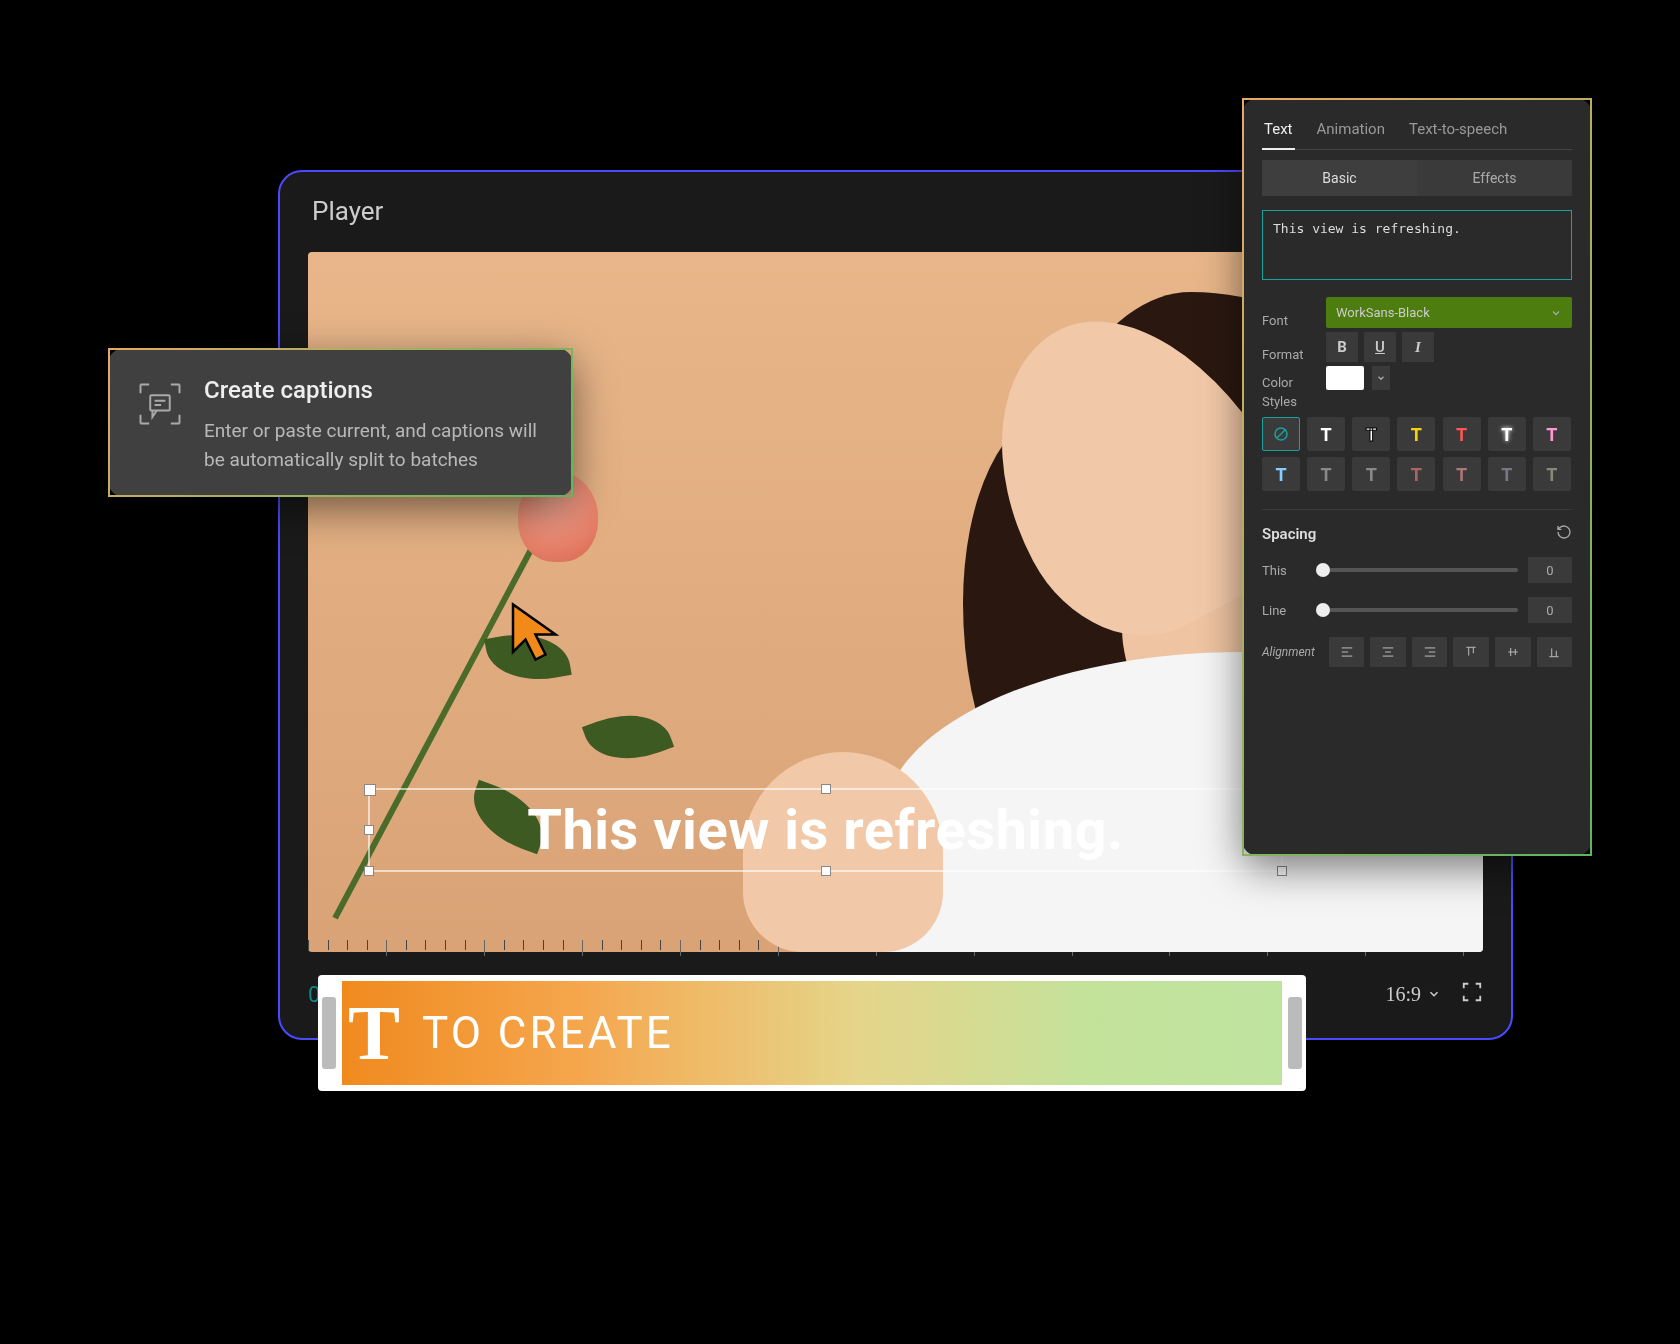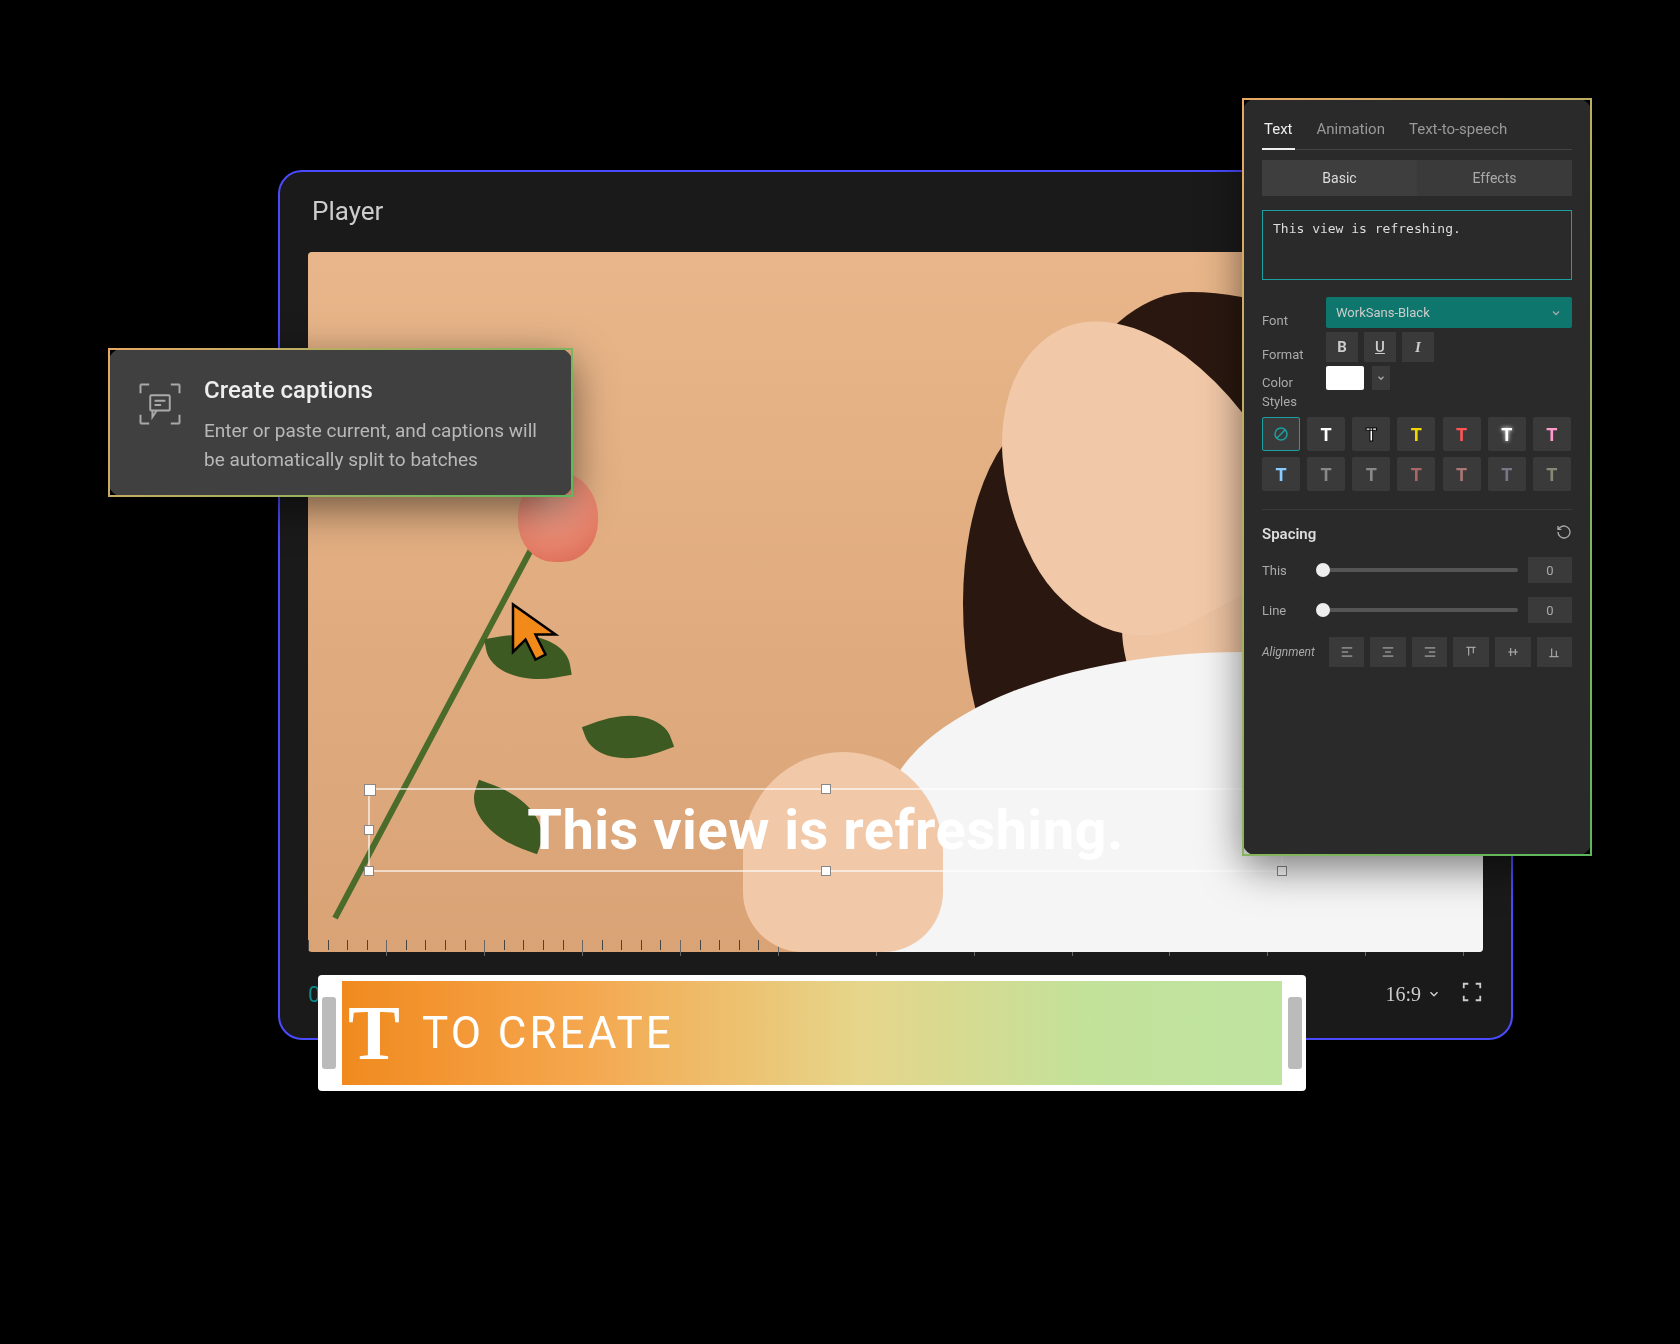--- a/index.html
+++ b/index.html
@@ -75,21 +75,21 @@
 .text-panel { position: absolute; right: 88px; top: 98px; width: 350px; height: 758px; background: #2a2a2a; border-radius: 16px; border: 2px solid; border-image: linear-gradient(135deg, #e8a864, #5bb85b) 1; box-shadow: 0 12px 40px rgba(0,0,0,0.5); padding: 14px 18px 16px; z-index: 20; overflow: hidden; font-size: 14px; }
 .tp-tabs { display: flex; gap: 20px; border-bottom: 1px solid #444; margin-bottom: 10px; }
 .tp-tabs .tab { color: #999; padding: 6px 2px 10px; font-size: 15px; cursor: pointer; }
 .tp-tabs .tab.active { color: #eee; border-bottom: 2px solid #eee; margin-bottom: -1px; }
 .tp-subtabs { display: flex; margin-bottom: 14px; }
 .tp-subtabs .sub { flex: 1; text-align: center; padding: 10px 0; background: #3a3a3a; color: #aaa; font-size: 14px; cursor: pointer; }
 .tp-subtabs .sub.active { background: #3e3e3e; color: #ddd; }
 .tp-textarea { width: 100%; height: 70px; border: 1.5px solid #1aa0a0; background: transparent; color: #ddd; padding: 10px; font-size: 13px; resize: none; margin-bottom: 14px; }
 .tp-row { display: flex; align-items: flex-end; margin-bottom: 4px; gap: 8px; }
 .tp-row .lbl { width: 56px; color: #aaa; font-size: 13px; }
-.tp-select { flex: 1; background: #0f766e; color: #ccc; padding: 8px 10px; font-size: 13px; display: flex; justify-content: space-between; align-items: center; border-radius: 2px; cursor: pointer; }
+.tp-select { flex: 1; background: #4d7c0f; color: #ccc; padding: 8px 10px; font-size: 13px; display: flex; justify-content: space-between; align-items: center; border-radius: 2px; cursor: pointer; }
 .tp-fmt-btns { display: flex; gap: 6px; }
 .tp-fmt-btns .fmt { width: 32px; height: 30px; background: #3a3a3a; color: #ccc; display: flex; align-items: center; justify-content: center; font-size: 15px; font-weight: 700; cursor: pointer; }
 .tp-fmt-btns .fmt.u { text-decoration: underline; font-weight: 500; }
 .tp-fmt-btns .fmt.i { font-style: italic; font-family: serif; }
 .color-swatch { width: 38px; height: 24px; background: #fff; border-radius: 2px; }
 .chev { width: 18px; height: 24px; background: #3a3a3a; display: flex; align-items: center; justify-content: center; }
 .styles-label { color: #aaa; font-size: 13px; margin-bottom: 8px; display: block; }
 .styles-grid { display: grid; grid-template-columns: repeat(7, 1fr); gap: 6px; margin-bottom: 18px; }
 .style-sw { width: 38px; height: 34px; background: #3a3a3a; display: flex; align-items: center; justify-content: center; font-size: 18px; font-weight: 700; cursor: pointer; border-radius: 2px; }
 .style-sw.sel { border: 1.5px solid #1aa0a0; }

